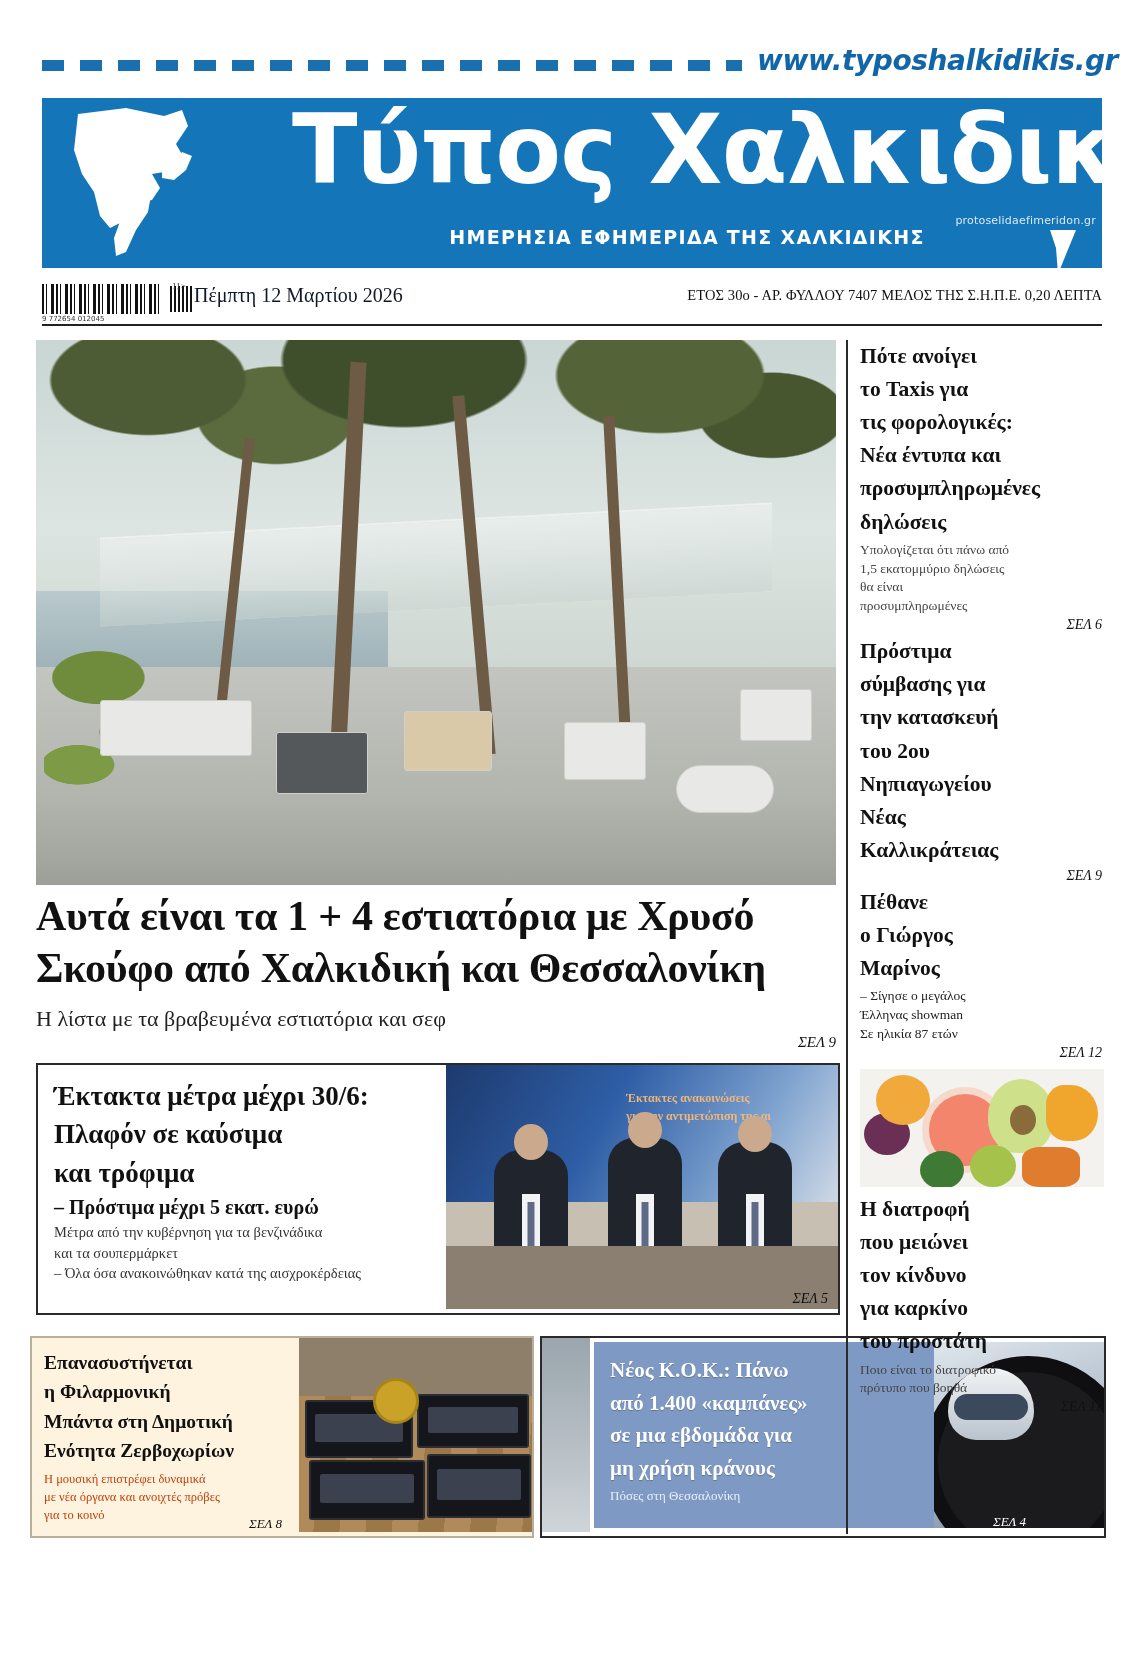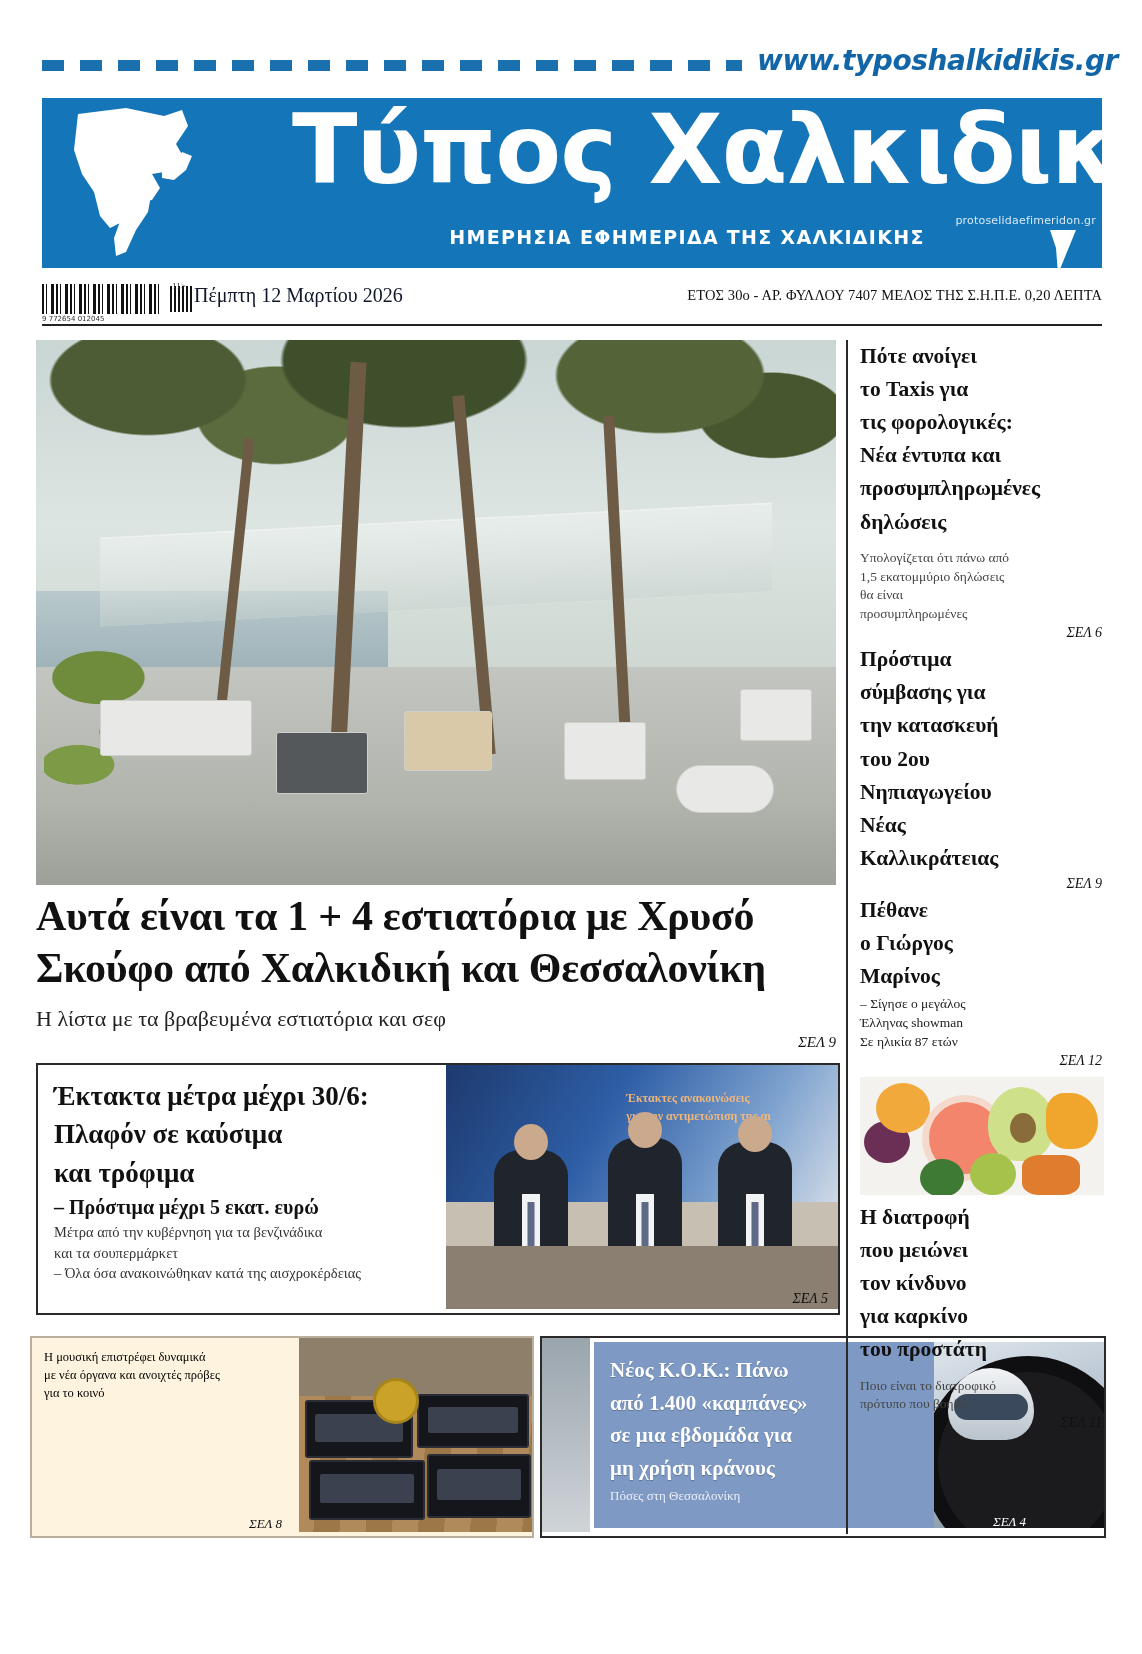--- a/index.html
+++ b/index.html
@@ -89,21 +89,21 @@
   .mp-head{position:absolute;top:-26px;left:50%;transform:translateX(-50%);width:34px;height:36px;
     background:#caa98c;border-radius:50%;}
   .mp-shirt{position:absolute;bottom:0;left:50%;transform:translateX(-50%);width:18px;height:52px;background:#f2f3f5;}
   .mp-tie{position:absolute;bottom:0;left:50%;transform:translateX(-50%);width:7px;height:44px;background:#5f6b86;}
 
   
   .bl-box{position:absolute;left:30px;top:1336px;width:500px;height:198px;
     border:2px solid #b8b09c;background:#fdf3de;overflow:hidden;}
   .bl-text{position:absolute;left:12px;top:10px;width:252px;}
   .bl-h{font-weight:bold;font-size:19.5px;line-height:1.5;color:#111;}
-  .bl-body{font-size:12.5px;line-height:1.45;color:#000000;}
+  .bl-body{font-size:12.5px;line-height:1.45;color:#c2410c;margin-top:5px;}
   .bl-sel{position:absolute;right:250px;bottom:4px;font-size:13px;font-style:italic;}
   .bl-photo{position:absolute;right:0;top:0;width:233px;height:194px;overflow:hidden;background:#7d6a50;}
   .blp-floor{position:absolute;left:0;top:0;width:100%;height:46%;
     background:repeating-linear-gradient(95deg,#b08a5a 0 26px,#9c7748 26px 52px);}
   .blp-wall{position:absolute;left:0;top:0;width:100%;height:30%;background:#8e7f6a;}
   .blp-case{position:absolute;background:#14161b;border:2px solid #2a2d36;border-radius:3px;}
   .blp-case i{position:absolute;left:8%;top:22%;width:84%;height:52%;background:#3c4150;border-radius:2px;display:block;}
   .blp-horn{position:absolute;width:40px;height:40px;border-radius:50%;background:#c9a227;border:3px solid #a8851c;}
 
   
@@ -122,21 +122,21 @@
     background:#1b1b1e;border:16px solid #0f0f11;}
   .br-helmet{position:absolute;left:14px;top:26px;width:86px;height:72px;border-radius:46px 46px 30px 30px;
     background:linear-gradient(#f2f4f6,#b9c3cc);}
   .br-visor{position:absolute;left:20px;top:52px;width:74px;height:26px;border-radius:14px;background:#3a4a5c;}
 
   
   .sidebar{position:absolute;left:846px;top:340px;width:256px;height:1194px;
     border-left:2px solid #2a2a2a;padding-left:12px;box-sizing:border-box;}
   .sb-item{margin-bottom:2px;}
   .sb-h{font-weight:bold;font-size:21.5px;line-height:1.54;color:#111;}
-  .sb-body{font-size:13.5px;line-height:1.4;color:#444;margin-top:10px;}
+  .sb-body{font-size:13.5px;line-height:1.4;color:#444;margin-top:2px;}
   .sb-kick{font-size:13.5px;line-height:1.4;color:#222;margin-top:2px;}
   .sb-sel{text-align:right;font-size:14px;font-style:italic;color:#111;margin-top:1px;}
   .sb-photo{width:244px;height:118px;margin:8px 0 6px 0;overflow:hidden;background:#eee;position:relative;}
   .fruit{position:absolute;border-radius:50%;}
 </style>
 </head>
 <body>
 
 <div class="topbar">
   <div class="dashes"></div>
@@ -233,20 +233,26 @@
       <div class="mp-shirt"></div>
       <div class="mp-tie"></div>
     </div>
   </div>
 
   <div class="mid-sel">ΣΕΛ 5</div>
 </div>
 
 <div class="bl-box">
   <div class="bl-text">
+    <div class="bl-h">
+      <div>Επανασυστήνεται</div>
+      <div>η Φιλαρμονική</div>
+      <div>Μπάντα στη Δημοτική</div>
+      <div>Ενότητα Ζερβοχωρίων</div>
+    </div>
     <div class="bl-body">
       <div>Η μουσική επιστρέφει δυναμικά</div>
       <div>με νέα όργανα και ανοιχτές πρόβες</div>
       <div>για το κοινό</div>
     </div>
   </div>
   <div class="bl-photo">
     <div class="blp-wall"></div>
     <div class="blp-floor" style="top:30%;height:70%;"></div>
     <div class="blp-case" style="left:6px;top:62px;width:104px;height:54px;">

